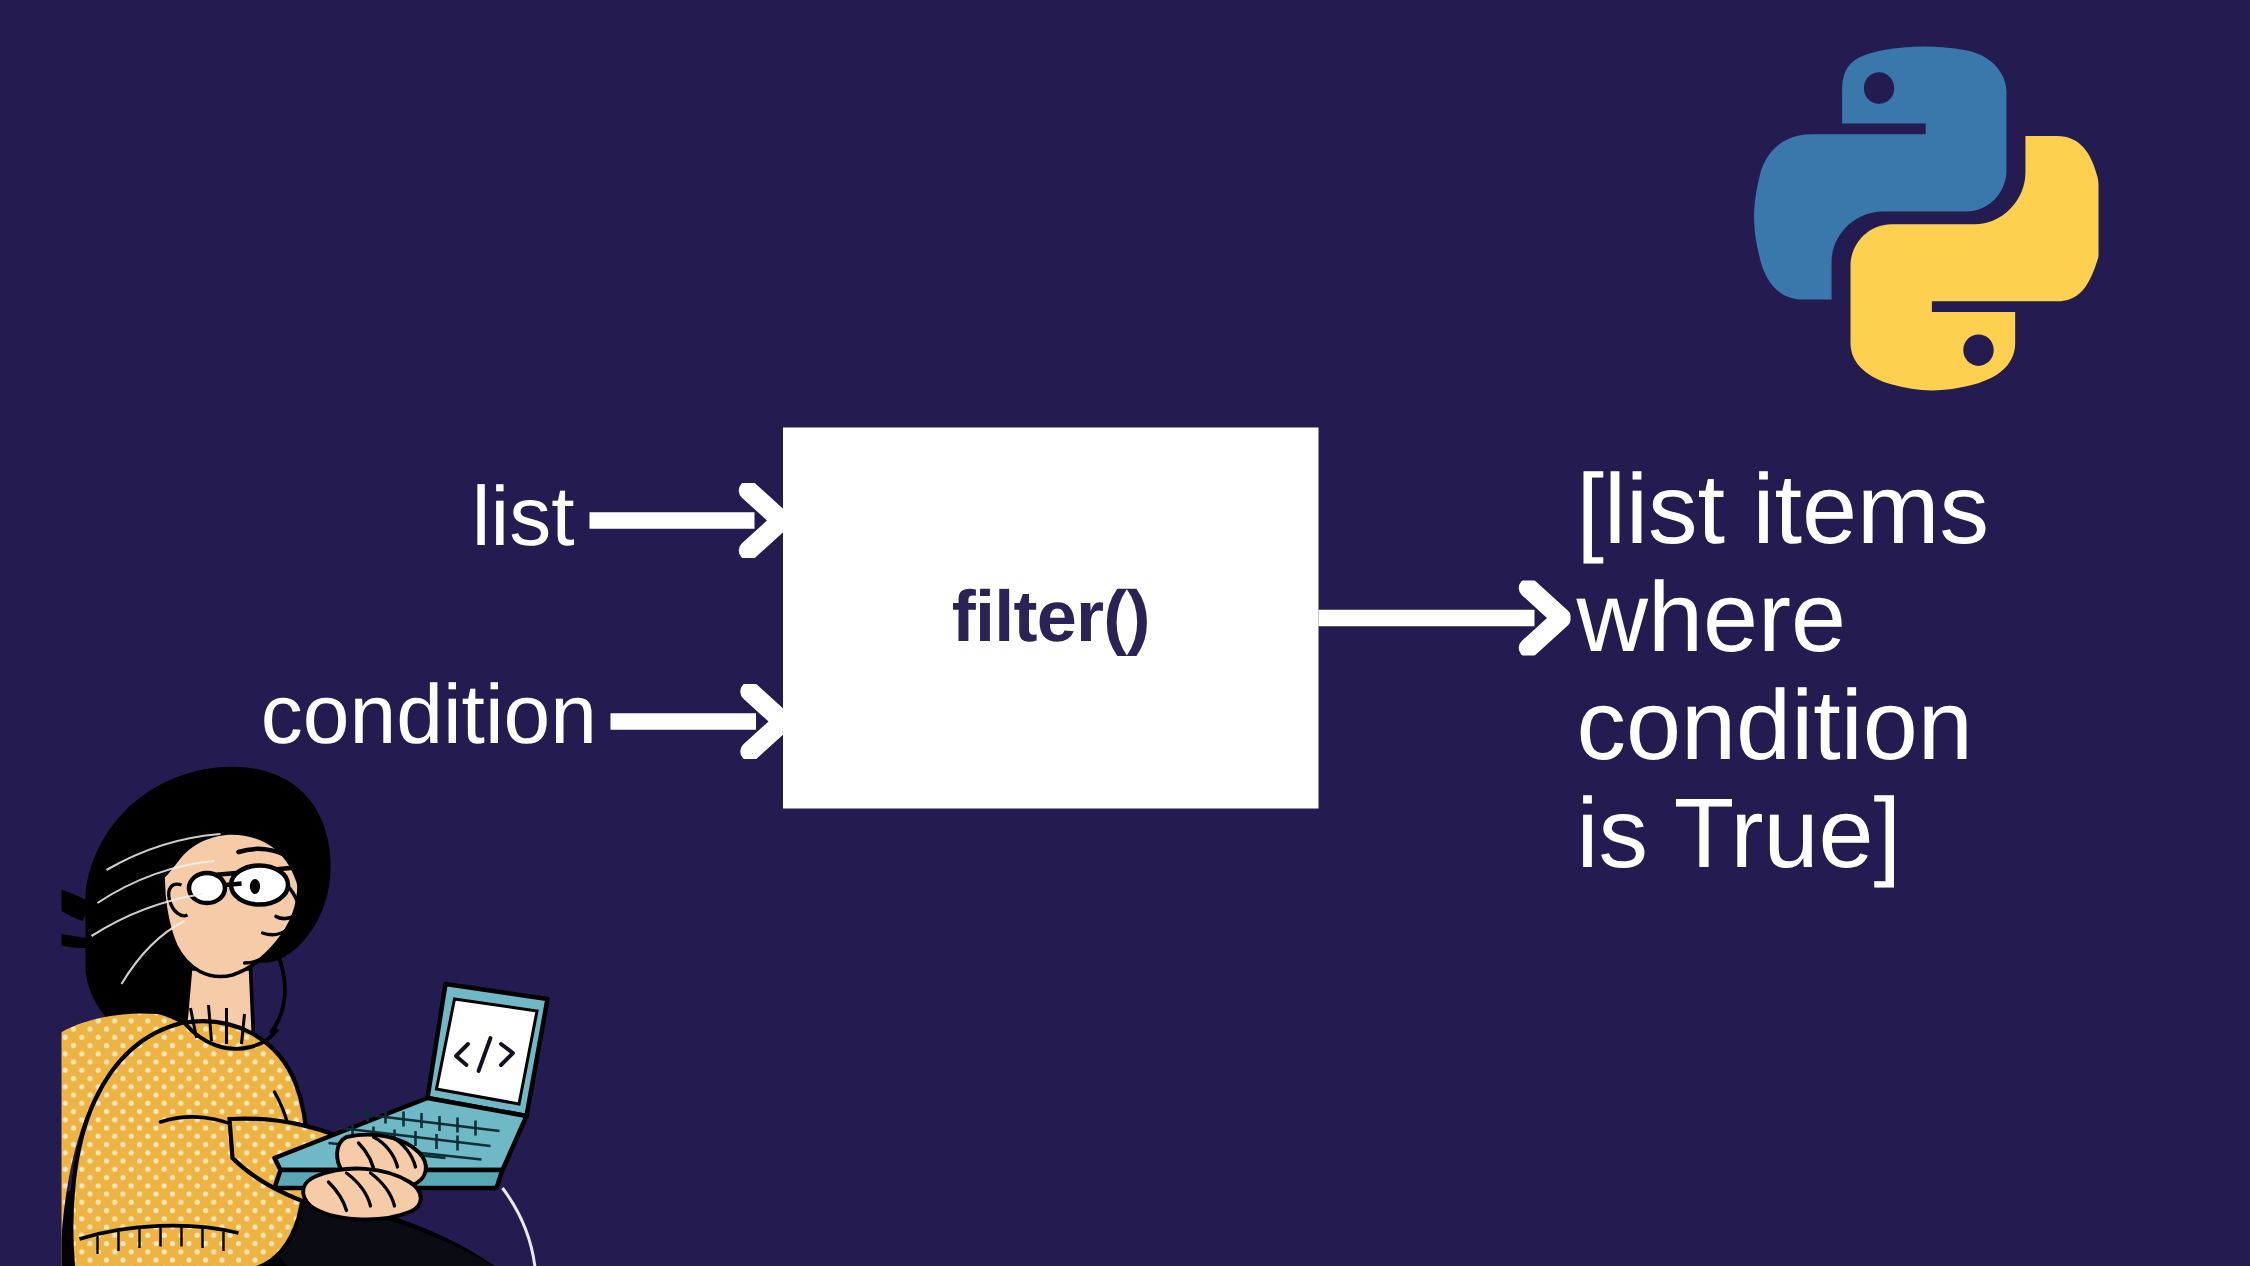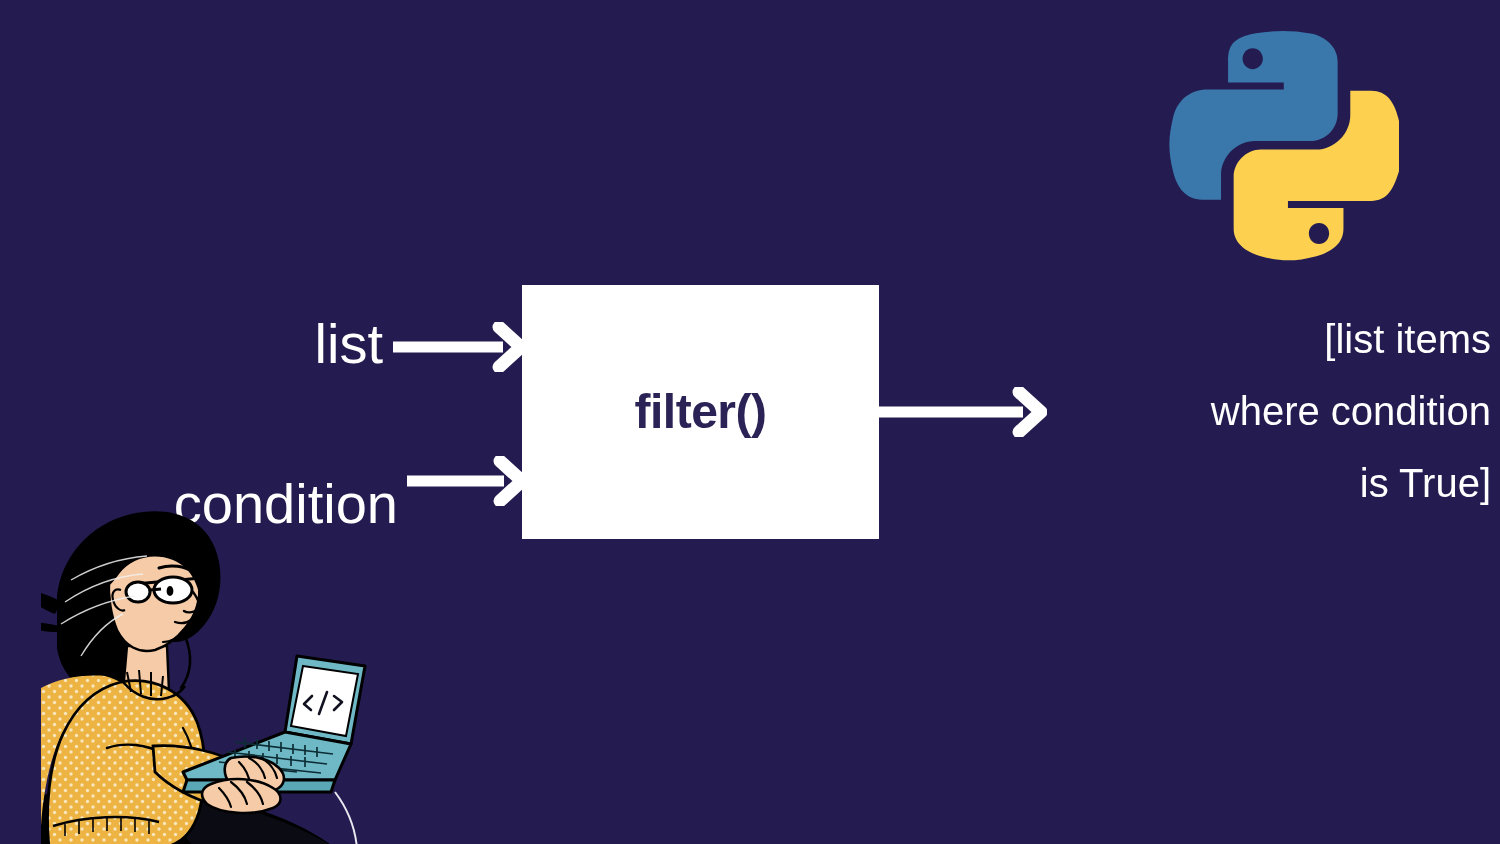--- a/index.html
+++ b/index.html
@@ -57,34 +57,34 @@
     white-space: nowrap;
     text-align: right;
   }
   #label-list {
     left: 0px;
     top: 316px;
     width: 342px;
   }
   #label-condition {
     left: 0px;
-    top: 476px;
+    top: 448px;
     width: 357px;
   }
 
   
   #output-text {
     position: absolute;
     left: 1010px;
     top: 303px;
     width: 440px;
     color: #ffffff;
-    font-size: 40px;
+    font-size: 66px;
     line-height: 72px;
-    text-align: right;
+    text-align: left;
     white-space: pre-line;
   }
 
   
   .arrow {
     position: absolute;
   }
 
   
   #illustration {

